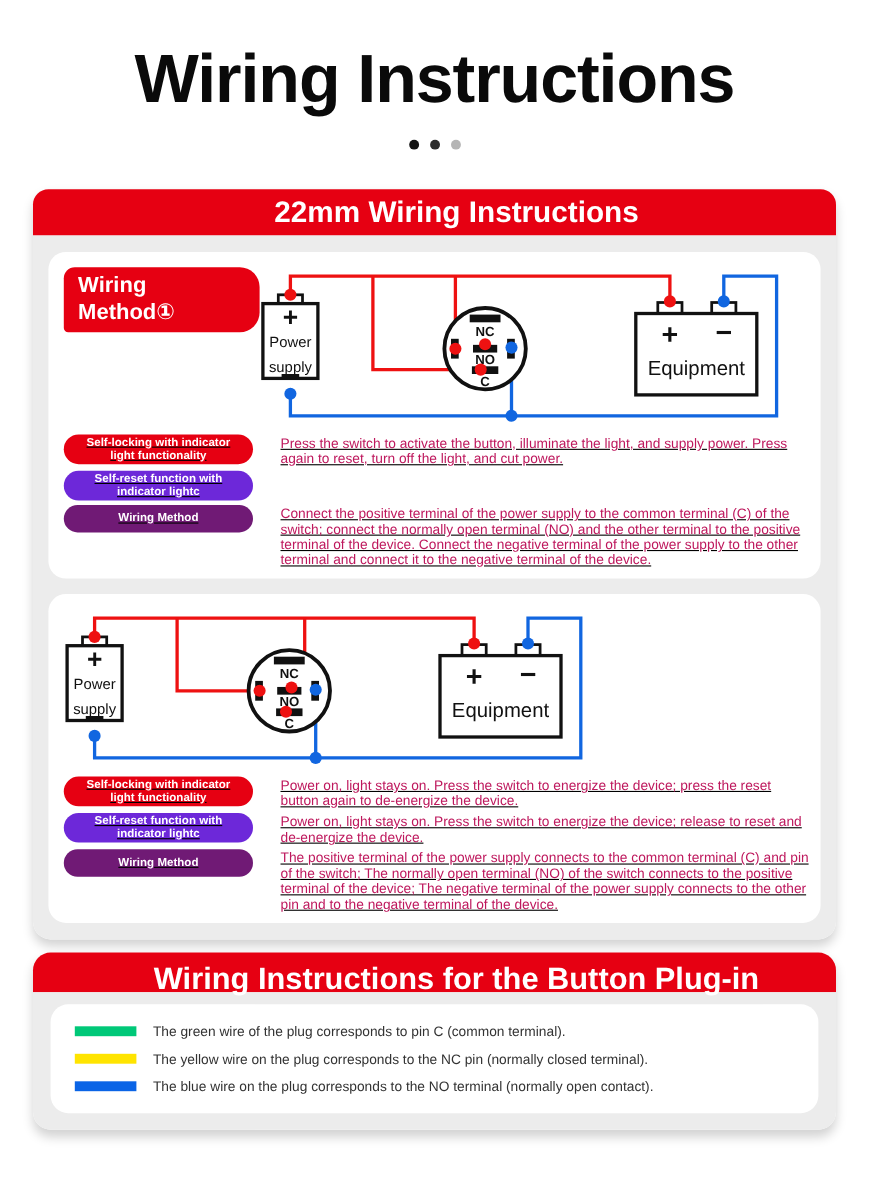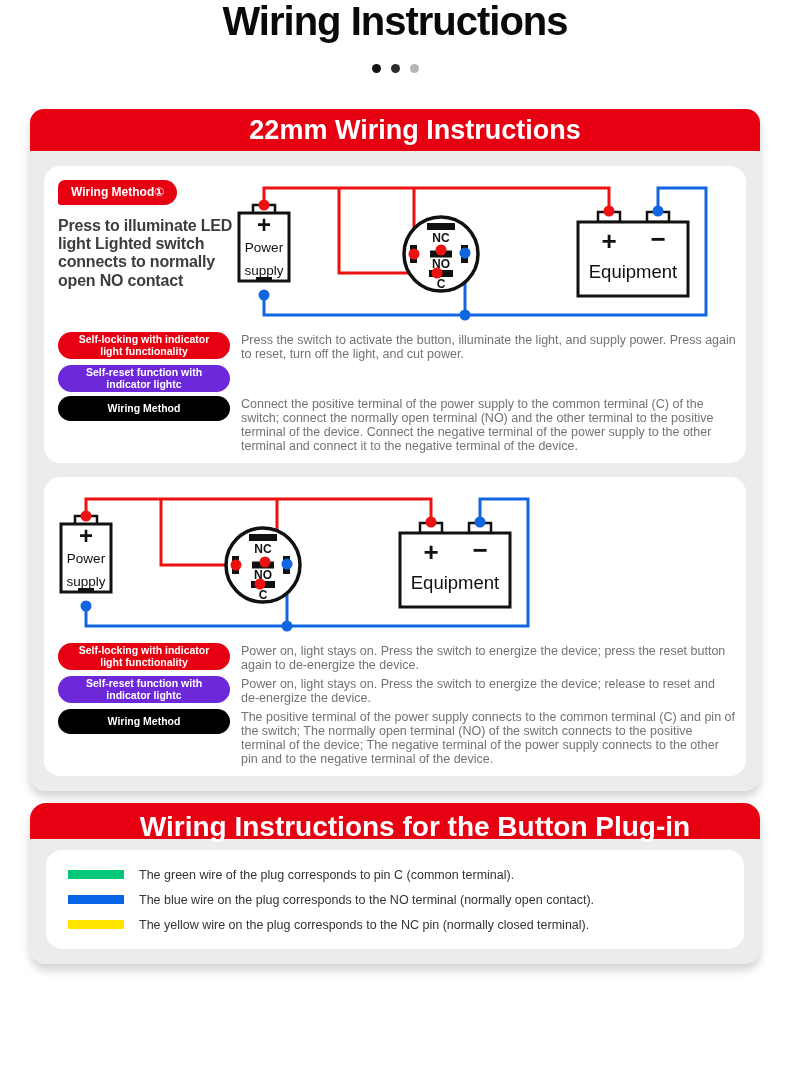--- a/index.html
+++ b/index.html
@@ -1,50 +1,50 @@
 <!DOCTYPE html>
 <html><head>
 <meta charset="utf-8">
 <style>
   html,body{margin:0;padding:0;background:#fff;}
   body{width:790px;font-family:"Liberation Sans","DejaVu Sans",sans-serif;}
   .page{position:relative;width:790px;height:1079px;background:#fff;overflow:hidden;}
 
-  .title{margin:0;text-align:center;font-size:40px;font-weight:bold;
+  .title{margin:0;padding-top:40px;text-align:center;font-size:62px;font-weight:bold;
          color:#0a0a0a;letter-spacing:-1px;line-height:1.05;}
   .dots{display:flex;justify-content:center;gap:10px;margin-top:22px;}
   .dot{width:9px;height:9px;border-radius:50%;}
   .dot-1{background:#141414;}.dot-2{background:#2c2c2c;}.dot-3{background:#b5b5b5;}
 
   .block{margin:36px 30px 0;border-radius:16px;box-shadow:0 6px 10px rgba(0,0,0,.18);}
   .banner{background:#e60012;color:#fff;text-align:center;font-weight:bold;
           border-radius:14px 14px 0 0;padding-left:40px;}
   .banner.top{font-size:27px;height:42px;line-height:42px;}
   .banner.bottom{font-size:28px;height:36px;line-height:48px;border-radius:16px 16px 0 0;}
   .gray{background:#ececec;border-radius:0 0 16px 16px;padding:1px 0;}
 
   .panel{background:#fff;border-radius:16px;margin:14px;padding:12px 10px 10px 14px;}
 
   .panel-top{display:flex;}
   .panel-left{width:178px;flex:none;}
   .method-badge{display:inline-block;background:#e60012;color:#fff;font-weight:bold;
-    font-size:12px;padding:5px 13px 6px;border-radius:10px 18px 18px 4px;margin-top:2px;}
+    font-size:20px;padding:5px 13px 6px;border-radius:10px 18px 18px 4px;margin-top:2px;}
   .method-desc{margin-top:12px;font-weight:bold;font-size:16px;line-height:1.14;
     color:#3d3d3d;letter-spacing:-0.2px;}
   .diagram{flex:none;display:block;}
 
-  .rows{margin-top:2px;display:flex;flex-direction:column;gap:4px;}
+  .rows{margin-top:2px;display:flex;flex-direction:column;gap:4px;text-decoration:underline;}
   .frow{display:flex;align-items:flex-start;}
   .pill{flex:none;width:172px;min-height:25px;border-radius:14px;color:#fff;font-weight:bold;
     font-size:10.5px;line-height:1.1;display:flex;align-items:center;justify-content:center;
     text-align:center;padding:2px 9px;box-sizing:border-box;}
   .pill-red{background:#e60012;}
   .pill-blue{background:#6d28d9;}
-  .pill-green{background:#000000;}
-  .ftext{margin:0 0 0 11px;font-size:12.5px;line-height:1.12;color:#737373;padding-top:1px;}
+  .pill-green{background:#701a75;}
+  .ftext{margin:0 0 0 25px;font-size:12.5px;line-height:1.12;color:#be185d;padding-top:1px;}
 
   .panel.wires{margin:10px 16px 14px;padding:12px 5px 12px 8px;}
   .wire-row{display:flex;align-items:center;height:25px;padding-left:14px;}
   .wirebar{width:56px;height:9px;flex:none;}
   .bar-green{background:#00c878;}
   .bar-blue{background:#0a64e6;}
   .bar-yellow{background:#ffe400;}
   .bar-redblack{background:linear-gradient(#e60000 0 50%,#111 50% 100%);}
   .wiretext{margin-left:15px;font-size:12.5px;color:#333;}
 
@@ -63,21 +63,20 @@
   </div>
 
   <section class="block">
     <div class="banner top">22mm Wiring Instructions</div>
     <div class="gray">
 
       <div class="panel">
         <div class="panel-top">
           <div class="panel-left">
             <div class="method-badge">Wiring Method①</div>
-            <div class="method-desc">Press to illuminate LED light Lighted switch connects to normally open NO contact</div>
           </div>
           <svg class="diagram" viewBox="0 0 490 152" width="490" height="152">
             <g stroke="#1166e0" stroke-width="3" fill="none">
               <path d="M28,117 V137 H470 V10 H422 V33"></path>
               <path d="M229,75 V137"></path>
             </g>
             <g stroke="#ee1111" stroke-width="3" fill="none">
               <path d="M28,27 V10 H373 V33"></path>
               <path d="M103,10 V95 H199"></path>
               <path d="M178,10 V76 L205,72"></path>
@@ -210,24 +209,24 @@
 
   <section class="block" style="margin-top:12px;">
     <div class="banner bottom">Wiring Instructions for the Button Plug-in</div>
     <div class="gray">
       <div class="panel wires">
         <div class="wire-row">
           <span class="wirebar bar-green"></span>
           <p class="wiretext">The green wire of the plug corresponds to pin C (common terminal).</p>
         </div>
         <div class="wire-row">
+          <span class="wirebar bar-yellow"></span>
+          <p class="wiretext">The yellow wire on the plug corresponds to the NC pin (normally closed terminal).</p>
+        </div>
+        <div class="wire-row">
           <span class="wirebar bar-blue"></span>
           <p class="wiretext">The blue wire on the plug corresponds to the NO terminal (normally open contact).</p>
-        </div>
-        <div class="wire-row">
-          <span class="wirebar bar-yellow"></span>
-          <p class="wiretext">The yellow wire on the plug corresponds to the NC pin (normally closed terminal).</p>
         </div>
       </div>
     </div>
   </section>
 
 </div>
 
 </body></html>

